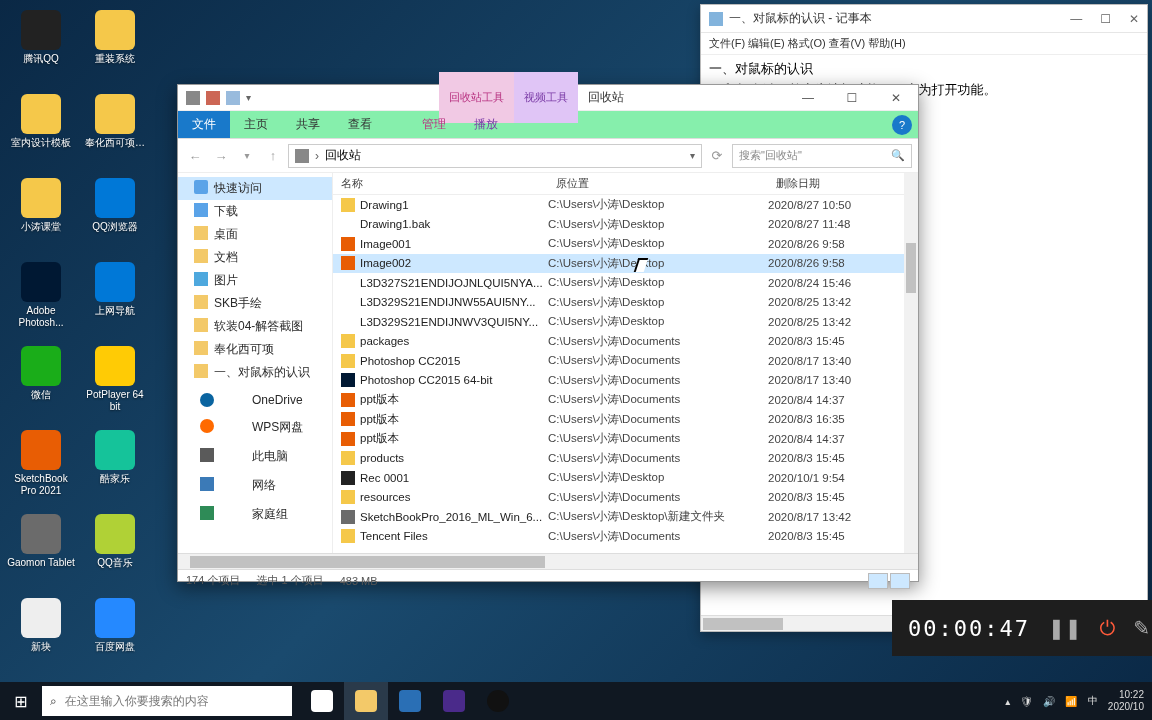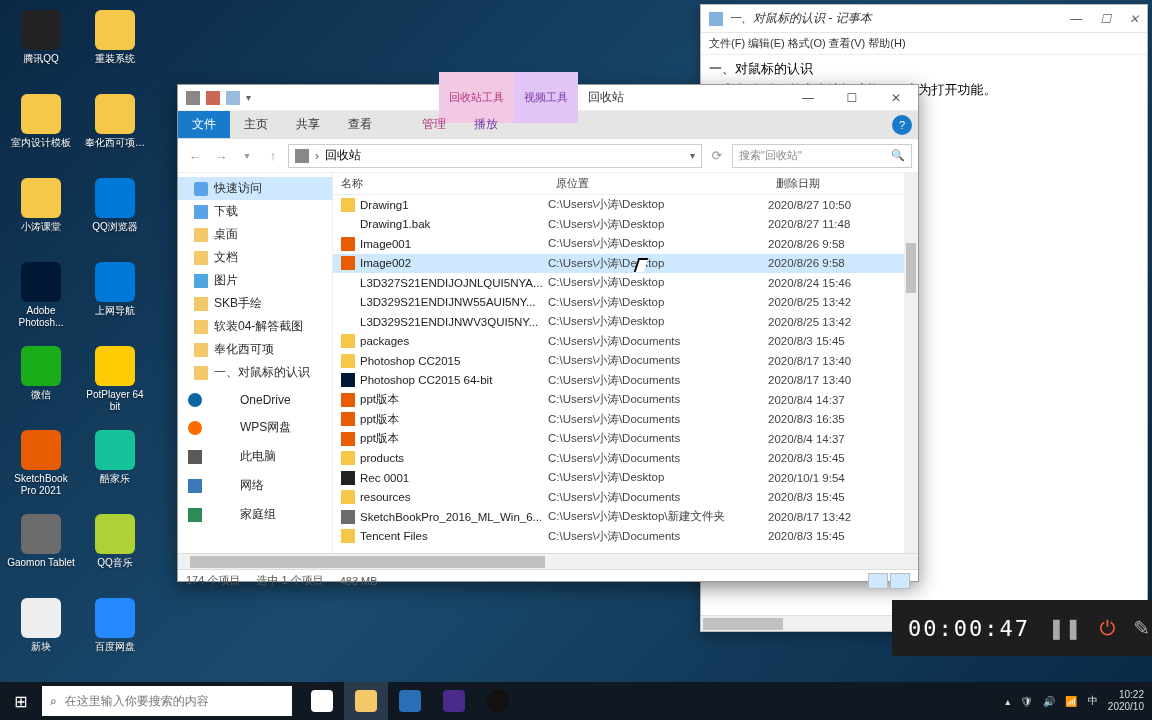--- a/index.html
+++ b/index.html
@@ -20,60 +20,60 @@
 .col8 { background:#e85d04; }
 .col9 { background:#15c39a; }
 .col10{ background:#6b6b6b; }
 .col11{ background:#b0d136; }
 .col12{ background:#eeeeee; }
 .col13{ background:#2589ff; }
 .col14{ background:#3d6cb9; }
 
 
 .notepad { position:absolute; top:4px; left:700px; width:448px; height:628px; background:#fff; border:1px solid #bbb; box-shadow:0 4px 12px rgba(0,0,0,.3); }
-.np-title { height:28px; display:flex; align-items:center; padding:0 8px; border-bottom:1px solid #e6e6e6; font-size:12px; color:#333;font-style:italic; }
+.np-title { height:28px; display:flex; align-items:center; padding:0 8px; border-bottom:1px solid #e6e6e6; font-size:12px; color:#333; }
 .np-title .nicon { width:14px; height:14px; background:#82b3dc; margin-right:6px; }
 .np-title .winbtns { margin-left:auto; display:flex; gap:18px; color:#666; }
 .np-menu { height:22px; display:flex; align-items:center; padding:0 8px; font-size:11px; color:#333; gap:3px; border-bottom:1px solid #eee; }
 .np-body { padding:4px 8px; font-size:13px; color:#000; line-height:1.6; white-space:nowrap; overflow:hidden; }
 .np-hscroll { position:absolute; bottom:0; left:0; right:0; height:16px; background:#f1f1f1; border-top:1px solid #ddd; }
 .np-hscroll .thumb { position:absolute; left:2px; top:2px; width:80px; height:12px; background:#c1c1c1; }
 .np-hscroll .arr { position:absolute; top:0; right:0; width:16px; height:16px; background:#ddd; }
 
 
 .explorer { position:absolute; top:84px; left:177px; width:742px; height:498px; background:#fff; border:1px solid #999; box-shadow:0 6px 18px rgba(0,0,0,.45); }
 .ex-titlebar { height:26px; display:flex; align-items:center; background:#fff; border-bottom:1px solid #eee; }
 .ex-qat { display:flex; align-items:center; gap:6px; padding:0 8px; }
 .ex-qat .q { width:14px; height:14px; background:#c65; }
 .ex-tabs-context { display:flex; margin-left:180px; font-size:11px; }
 .ex-ctx { padding:18px 10px; }
 .c-pink { background:#f1c9e4; color:#b83280; }
 .c-purple { background:#e0c5f6; color:#7a3ba6; }
 .ex-title { margin-left:10px; font-size:12px; color:#333; }
 .ex-winbtns { margin-left:auto; display:flex; }
 .ex-winbtns div { width:44px; height:26px; display:flex; align-items:center; justify-content:center; color:#555; font-size:12px; }
-.ex-ribbon { height:28px; display:flex; align-items:flex-end; background:#e5e5e5; border-bottom:1px solid #ddd; }
+.ex-ribbon { height:28px; display:flex; align-items:flex-end; background:#86efac; border-bottom:1px solid #ddd; }
 .ex-rtab { padding:5px 14px 5px; font-size:12px; color:#333; cursor:pointer; }
 .ex-rtab.file { background:#1979ca; color:#fff; }
 .ex-rtab.ctxp { color:#b83280; }
 .ex-rtab.ctxpu { color:#7a3ba6; }
 .ex-help { margin-left:auto; width:20px; height:20px; border-radius:50%; background:#1979ca; color:#fff; font-size:11px; display:flex; align-items:center; justify-content:center; margin-right:6px; margin-bottom:3px; }
 
 .ex-addrbar { height:34px; display:flex; align-items:center; padding:4px 6px; gap:4px; border-bottom:1px solid #eee; }
 .navbtn { width:22px; height:22px; display:flex; align-items:center; justify-content:center; color:#999; font-size:13px; }
 .addrbox { flex:1; height:24px; border:1px solid #ccc; display:flex; align-items:center; padding:0 6px; font-size:12px; gap:6px; }
 .addrbox .abin { width:14px; height:14px; background:#888; }
 .searchbox { width:180px; height:24px; border:1px solid #ccc; display:flex; align-items:center; padding:0 6px; font-size:11px; color:#888; }
 .searchbox .sicon { margin-left:auto; color:#666; }
 
 .ex-body { display:flex; height:380px; }
 .ex-side { width:155px; border-right:1px solid #eee; overflow:hidden; padding-top:4px; }
-.sn { display:flex; align-items:center; padding:3px 10px 3px 16px; font-size:12px; color:#2a2a2a; gap:6px; cursor:pointer; }
+.sn { display:flex; padding:3px 10px 3px 16px; font-size:12px; color:#2a2a2a; gap:6px; cursor:pointer; }
 .sn.sel { background:#cde8ff; }
-.sn.group { padding-left:10px; margin-top:6px;gap:38px; }
+.sn.group { padding-left:22px; margin-top:6px;gap:38px; }
 .sic { width:14px; height:14px; display:inline-block; }
 .i-star{ background:#5aa3e8; border-radius:2px; }
 .i-folder{ background:#f3c969; }
 .i-dl{ background:#5aa3e8; }
 .i-img{ background:#4ea8de; }
 .i-od{ background:#0a64a0; border-radius:50%; }
 .i-wps{ background:#ff6a00; border-radius:50%; }
 .i-pc{ background:#5a5a5a; }
 .i-net{ background:#3b7ab7; }
 .i-home{ background:#2e8b57; }

